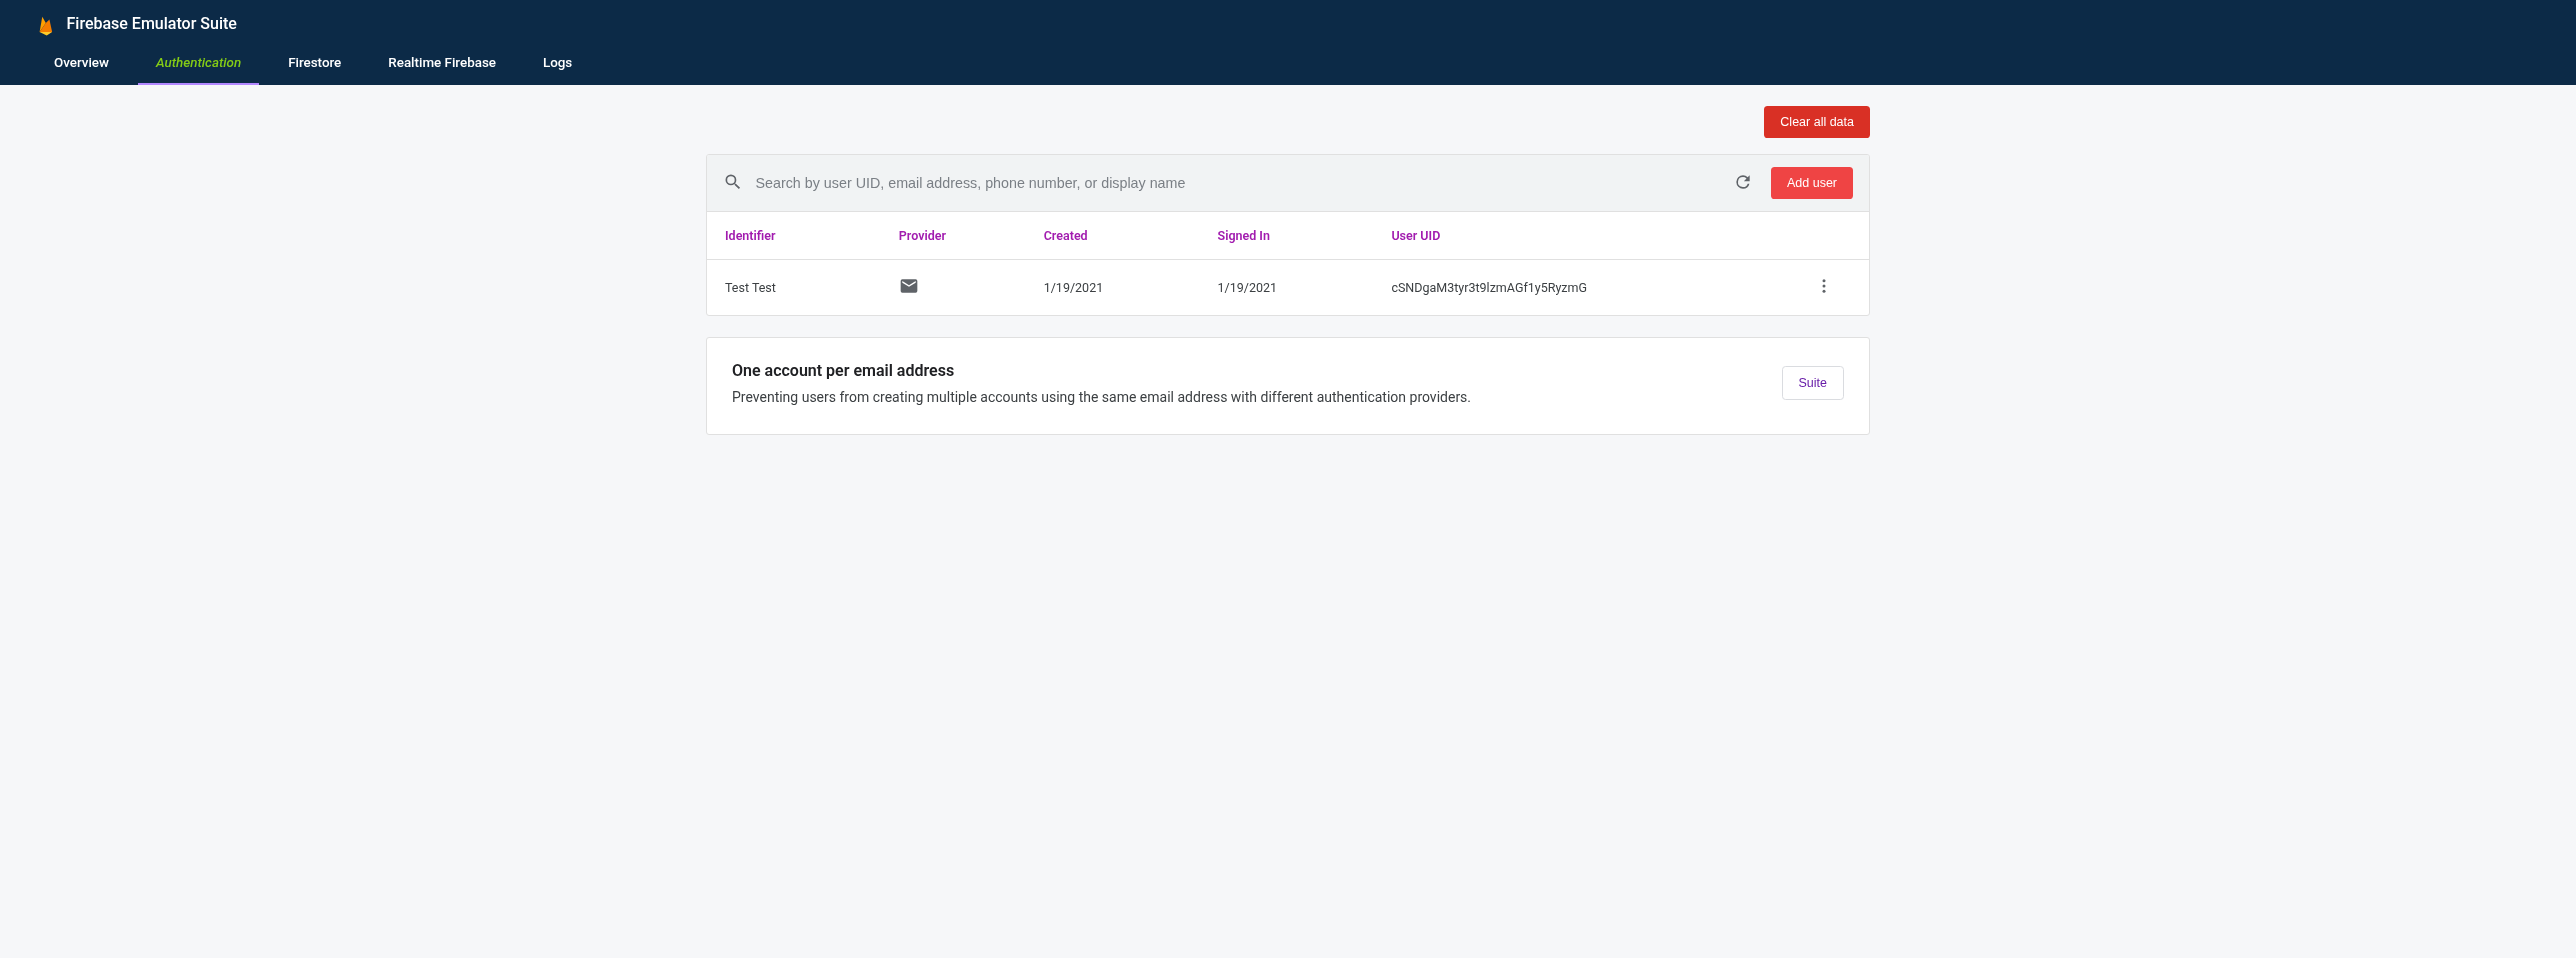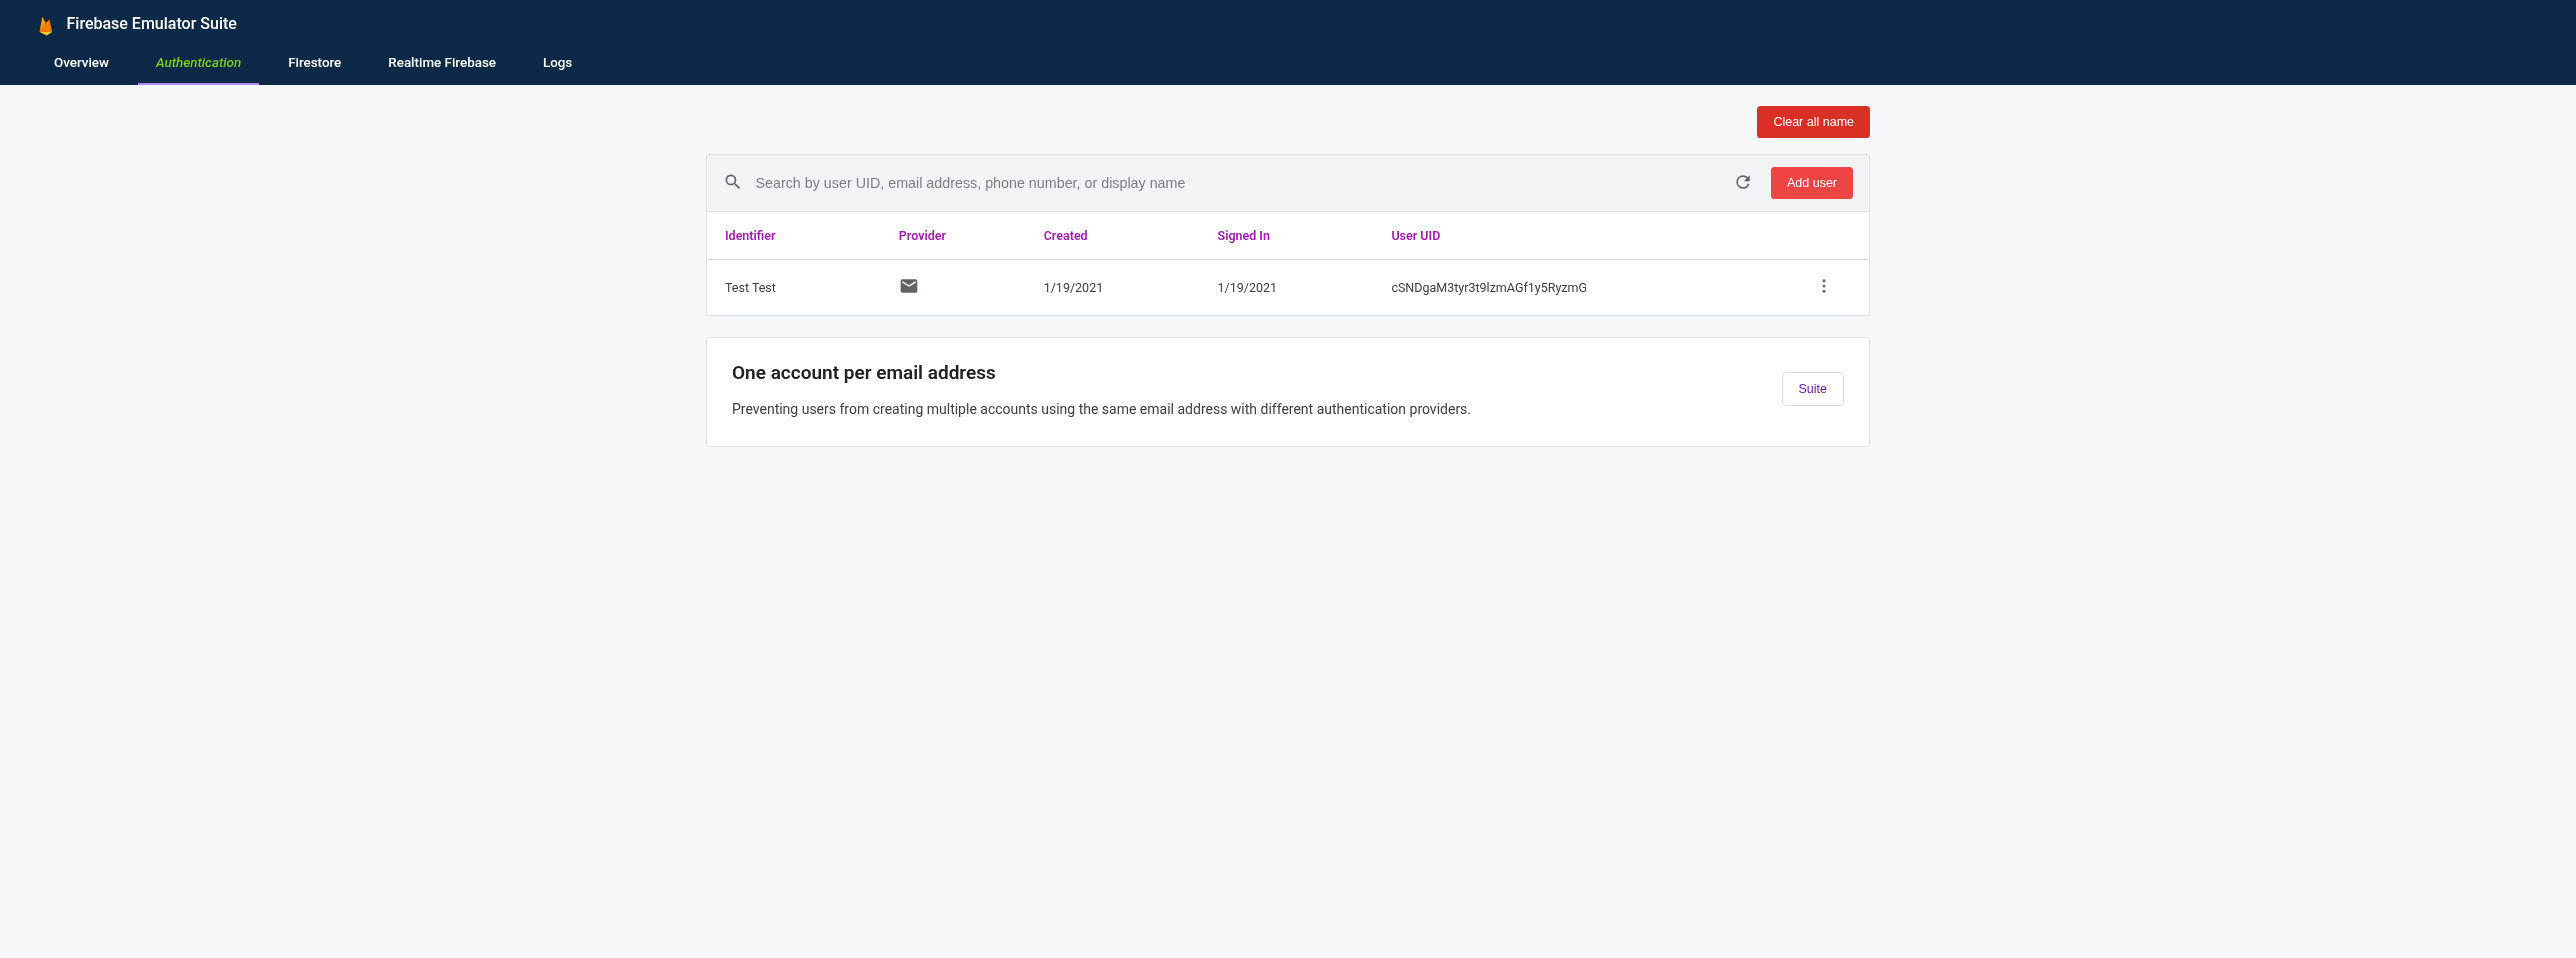--- a/index.html
+++ b/index.html
@@ -121,24 +121,24 @@
     background: none; border: none; cursor: pointer;
     color: #5f6368; display: flex; justify-content: center;
   }
   .settings-card {
     display: flex;
     align-items: center;
     justify-content: space-between;
     padding: 23px 25px 29px 25px;
   }
   .settings-title {
-    font-size: 19px;
+    font-size: 16px;
     font-weight: 600;
     color: #202124;
-    margin-bottom: 17px;
+    margin-bottom: 9px;
   }
   .settings-desc {
     font-size: 14px;
     color: #3c4043;
   }
 </style>
 </head>
 <body>
 
 <div class="header">
@@ -157,21 +157,21 @@
     <div class="tab active">Authentication</div>
     <div class="tab">Firestore</div>
     <div class="tab">Realtime Firebase</div>
     <div class="tab">Logs</div>
   </div>
 </div>
 
 <div class="content">
 
   <div class="top-actions">
-    <button class="btn btn-danger">Clear all name</button>
+    <button class="btn btn-danger">Clear all data</button>
   </div>
 
   <div class="card">
     <div class="search-bar">
       <span class="search-icon">
         <svg width="20" height="20" viewBox="0 0 24 24" fill="currentColor">
             <path d="M15.5 14h-.79l-.28-.27A6.471 6.471 0 0016 9.5 6.5 6.5 0 109.5 16a6.471 6.471 0 004.23-1.57l.27.28v.79l5 4.99L20.49 19l-4.99-5zM9.5 14A4.5 4.5 0 1114 9.5 4.5 4.5 0 019.5 14z"></path>
           </svg>
       </span>
       <input class="search-input" type="text" placeholder="Search by user UID, email address, phone number, or display name" style="">

